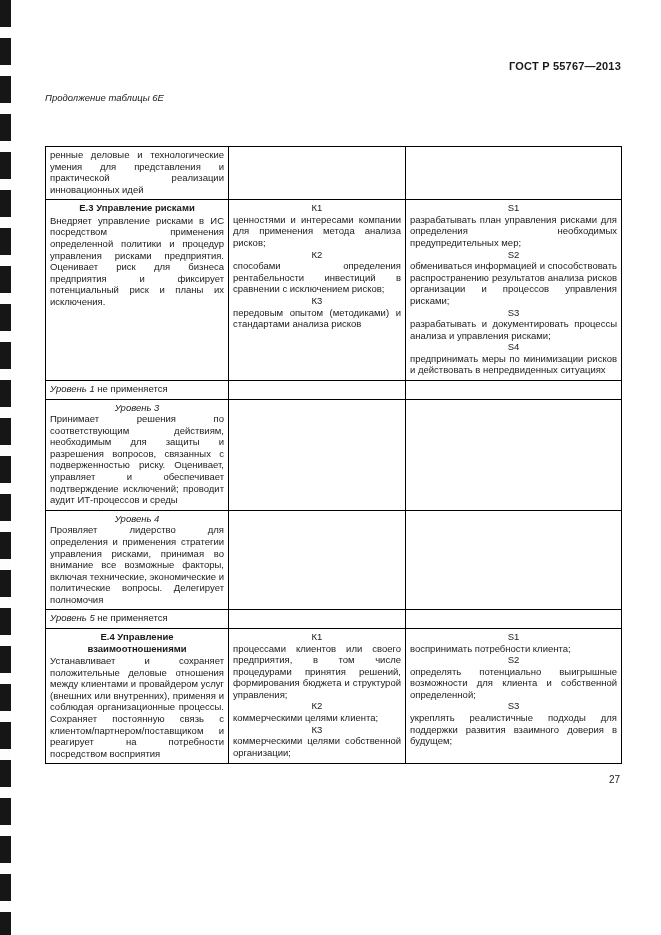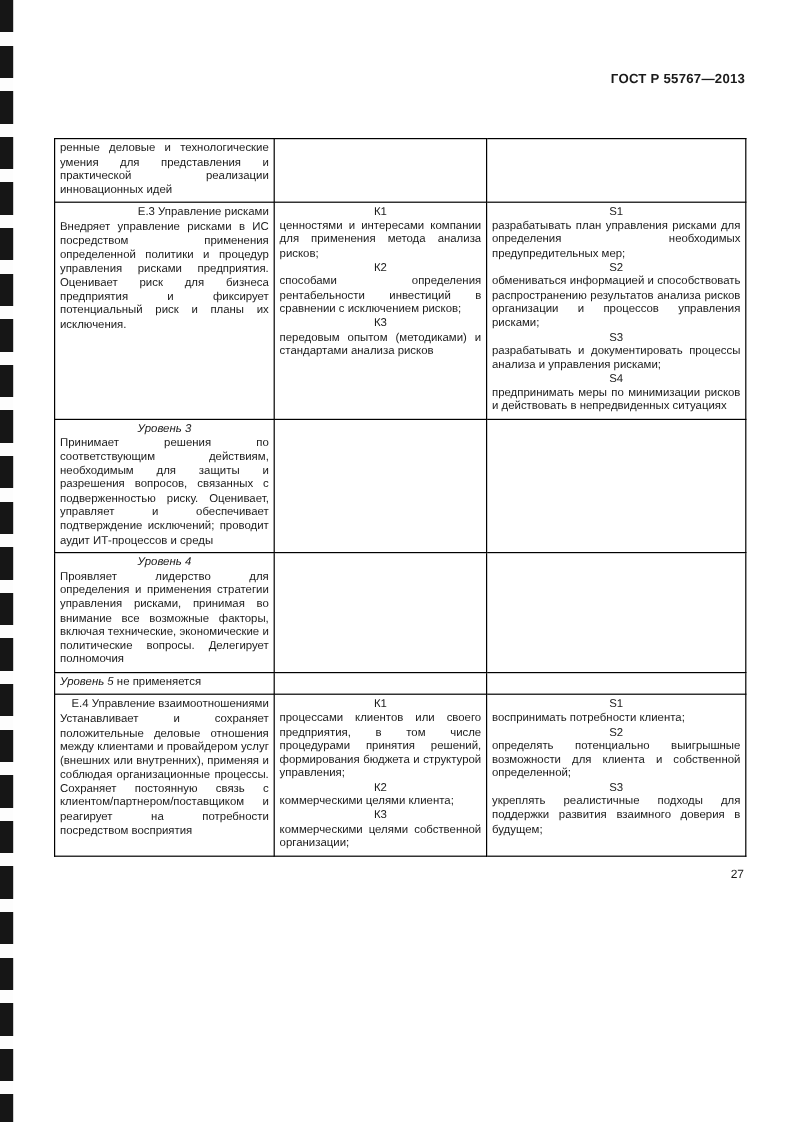--- a/index.html
+++ b/index.html
@@ -61,42 +61,43 @@
     vertical-align: top;
     padding: 2px 4px 4px 4px;
     text-align: justify;
     word-wrap: break-word;
   }
   col.c1 { width: 183px; }
   col.c2 { width: 177px; }
   col.c3 { width: 216px; }
   .ital { font-style: italic; }
   .comp-title {
-    font-weight: normal;
+    font-weight: bold;
     margin-bottom: 1px;
-    text-align: right;
+    text-align: center;
   }
   .ks-label {
     text-align: center;
   }
   .page-number {
     margin-top: 10px;
     text-align: right;
     font-size: 10px;
     padding-right: 1px;
   }
 </style>
 </head>
 <body>
 
 <div class="page">
   <div class="scan-strip"></div>
 
   <div class="content">
     <div class="doc-header">ГОСТ Р 55767—2013</div>
+    <div class="table-caption">Продолжение таблицы 6Е</div>
 
     <table class="comp-table">
       <colgroup>
           <col class="c1">
           <col class="c2">
           <col class="c3">
         </colgroup>
 
       <tbody>
           <tr>
@@ -139,20 +140,28 @@
             <div class="ks-label">S3</div>
             <div>разрабатывать и документировать процессы анализа и управления рисками;</div>
           </div>
           <div>
             <div class="ks-label">S4</div>
             <div>предпринимать меры по минимизации рисков и действовать в непредвиденных ситуациях</div>
           </div>
         </td>
       </tr>
 
+      <tr>
+        <td>
+          <span class="ital">Уровень 1</span>
+          <span>не применяется</span>
+        </td>
+        <td></td>
+        <td></td>
+      </tr>
 
 
       <tr>
         <td>
           <div class="ital ks-label">Уровень 3</div>
           <div>Принимает решения по соответствующим действиям, необходимым для защиты и разрешения вопросов, связанных с подверженностью риску. Оценивает, управляет и обеспечивает подтверждение исключений; проводит аудит ИТ-процессов и среды</div>
         </td>
         <td></td>
         <td></td>
       </tr>

